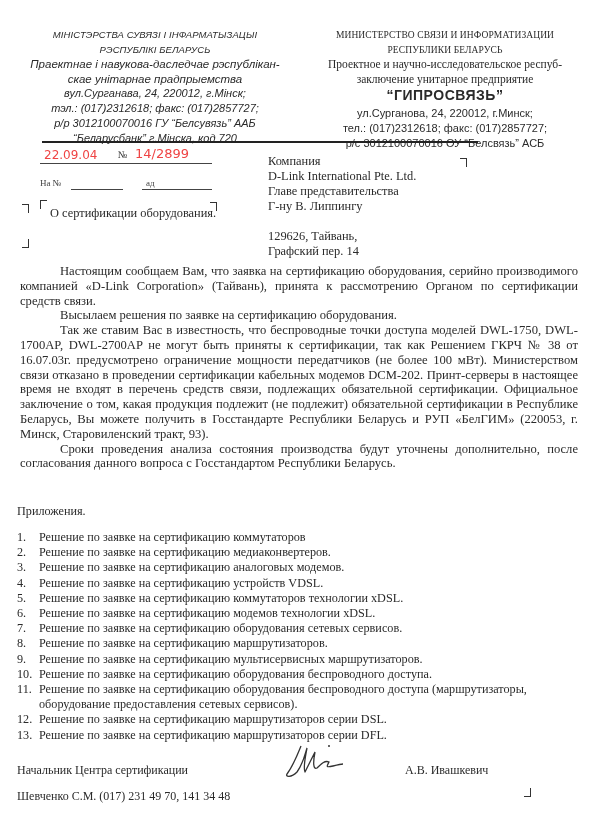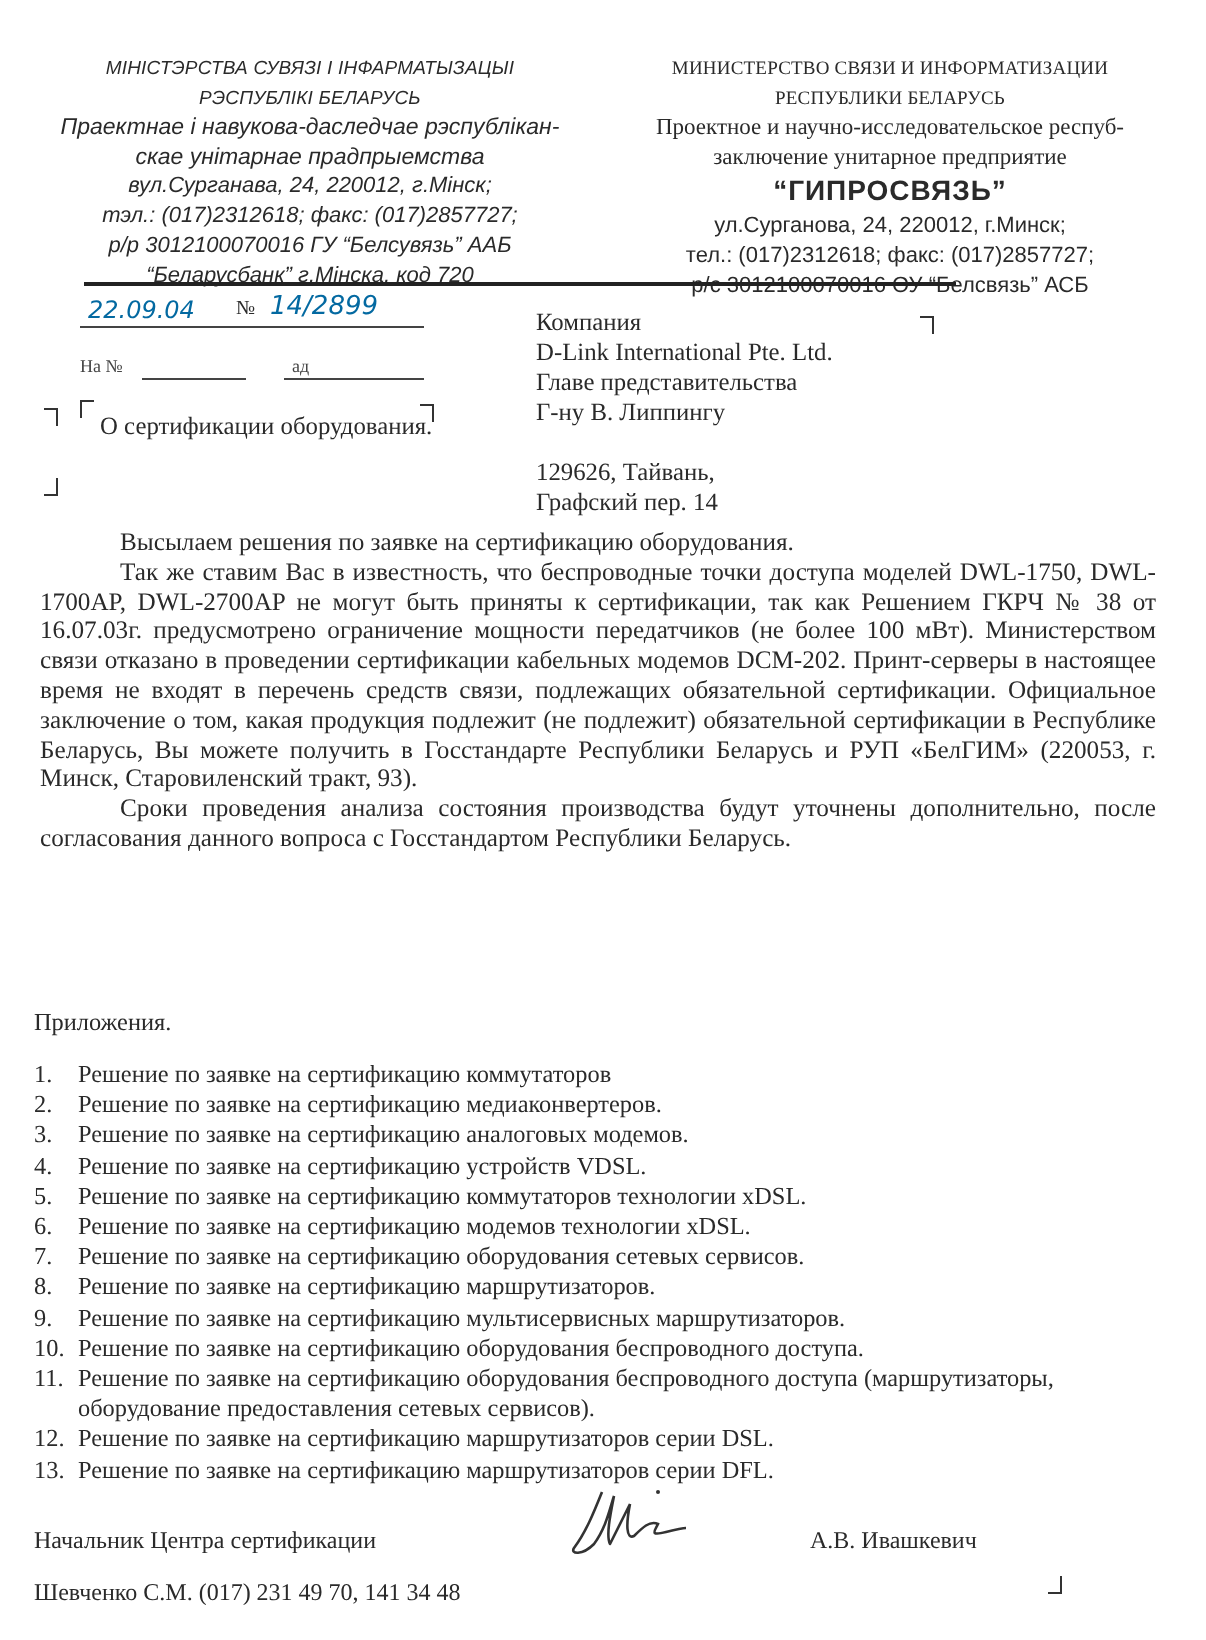--- a/index.html
+++ b/index.html
@@ -8,21 +8,21 @@
   .abs { position:absolute; }
   .hdr { position:absolute; top:28px; width:270px; text-align:center; line-height:14.5px; }
   .hdr .min { font-size:9.5px; letter-spacing:0.1px; }
   .hdr .sub { font-size:11.5px; }
   .hdr .org { font-family:"Liberation Sans", sans-serif; font-weight:bold; font-size:14px; margin:2px 0 3px 0; letter-spacing:0.5px; }
   .hdr .addr { font-family:"Liberation Sans", sans-serif; font-size:11px; line-height:15px; }
   .hdr-left { left:20px; }
   .hdr-right { left:310px; }
   .hdr-left .min, .hdr-left .sub, .hdr-left .addr { font-family:"Liberation Sans", sans-serif;font-style:italic; }
   .rule { position:absolute; left:42px; top:141px; width:436px; height:2px; background:#222; }
-  .handw { font-family:"DejaVu Sans", sans-serif; font-style:italic; font-size:12px; color:#0369a1; }
+  .handw { font-family:"DejaVu Sans", sans-serif; font-size:12px; color:#ef4444; }
   .uline { position:absolute; height:1px; background:#444; }
   .small { font-size:9px; color:#444; }
   .corner { position:absolute; width:6px; height:8px; border-color:#333; border-style:solid; border-width:0; }
   .c-tr { border-top-width:1px; border-right-width:1px; }
   .c-tl { border-top-width:1px; border-left-width:1px; }
   .c-bl { border-bottom-width:1px; border-right-width:1px; }
   .c-br { border-bottom-width:1px; border-right-width:1px; }
   .txt { font-size:12.4px; line-height:14.6px; }
   .addr-block { position:absolute; left:268px; top:154px; font-size:12.4px; line-height:15px; }
   .body { position:absolute; left:20px; top:264px; width:558px; font-size:12.6px; line-height:14.8px; text-align:justify; }
@@ -83,20 +83,21 @@
   <div>D-Link International Pte. Ltd.</div>
   <div>Главе представительства</div>
   <div>Г-ну  В. Липпингу</div>
   <div style="height:15px"></div>
   <div>129626, Тайвань,</div>
   <div>Графский пер. 14</div>
 </div>
 <div class="corner c-tr" style="left:460px; top:158px;"></div>
 
 <div class="body">
+  <p>Настоящим сообщаем Вам, что заявка на сертификацию оборудования, серийно производимого компанией «D-Link Corporation» (Тайвань), принята к рассмотрению Органом по сертификации средств связи.</p>
   <p>Высылаем решения по заявке на сертификацию оборудования.</p>
   <p>Так же ставим Вас в известность, что беспроводные точки доступа моделей DWL-1750, DWL-1700AP, DWL-2700AP не могут быть приняты к сертификации, так как Решением ГКРЧ № 38 от 16.07.03г. предусмотрено ограничение мощности передатчиков (не более 100 мВт).  Министерством связи отказано в проведении сертификации кабельных модемов DCM-202.  Принт-серверы  в настоящее время не входят в перечень средств связи, подлежащих обязательной сертификации. Официальное заключение о том, какая продукция подлежит (не подлежит) обязательной сертификации в Республике Беларусь, Вы можете получить в Госстандарте Республики Беларусь и  РУП «БелГИМ»  (220053, г. Минск,  Старовиленский тракт, 93).</p>
   <p>Сроки проведения анализа состояния производства будут уточнены дополнительно, после согласования данного вопроса с Госстандартом Республики Беларусь.</p>
 </div>
 
 <div class="abs" style="left:17px; top:504px; font-size:12.2px;">Приложения.</div>
 <ul class="list">
   <li><span class="num">1.</span><span>Решение по заявке на сертификацию коммутаторов</span></li>
   <li><span class="num">2.</span><span>Решение по заявке на сертификацию медиаконвертеров.</span></li>
   <li><span class="num">3.</span><span>Решение по заявке на сертификацию аналоговых модемов.</span></li>

